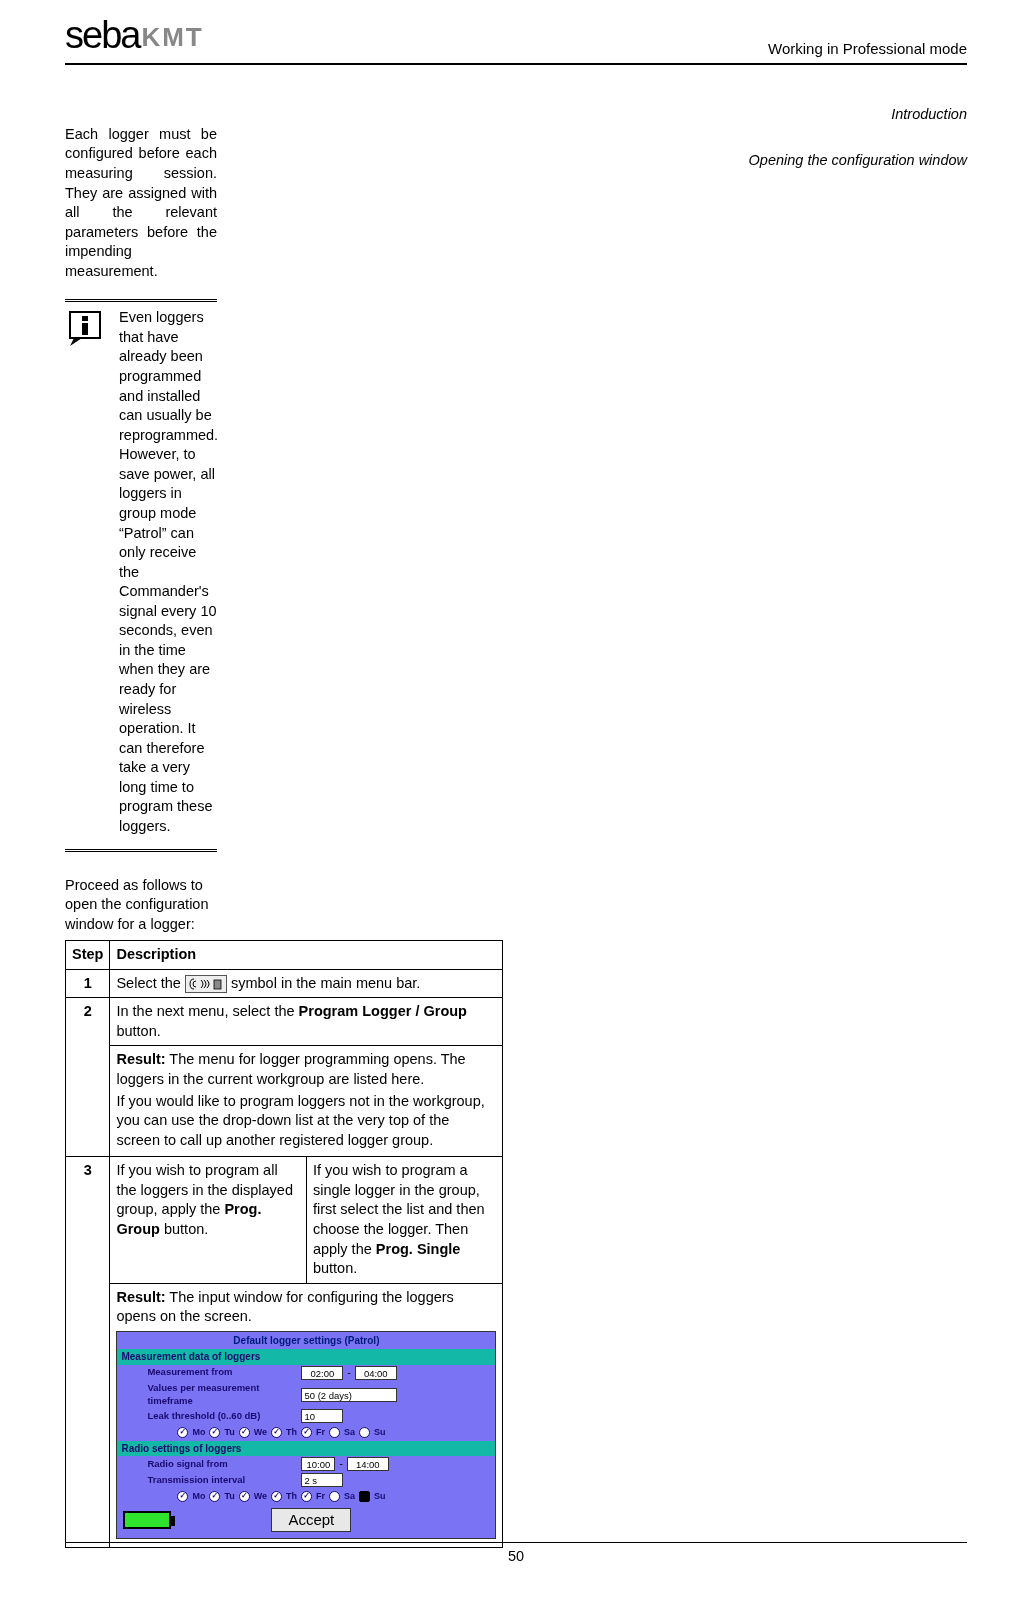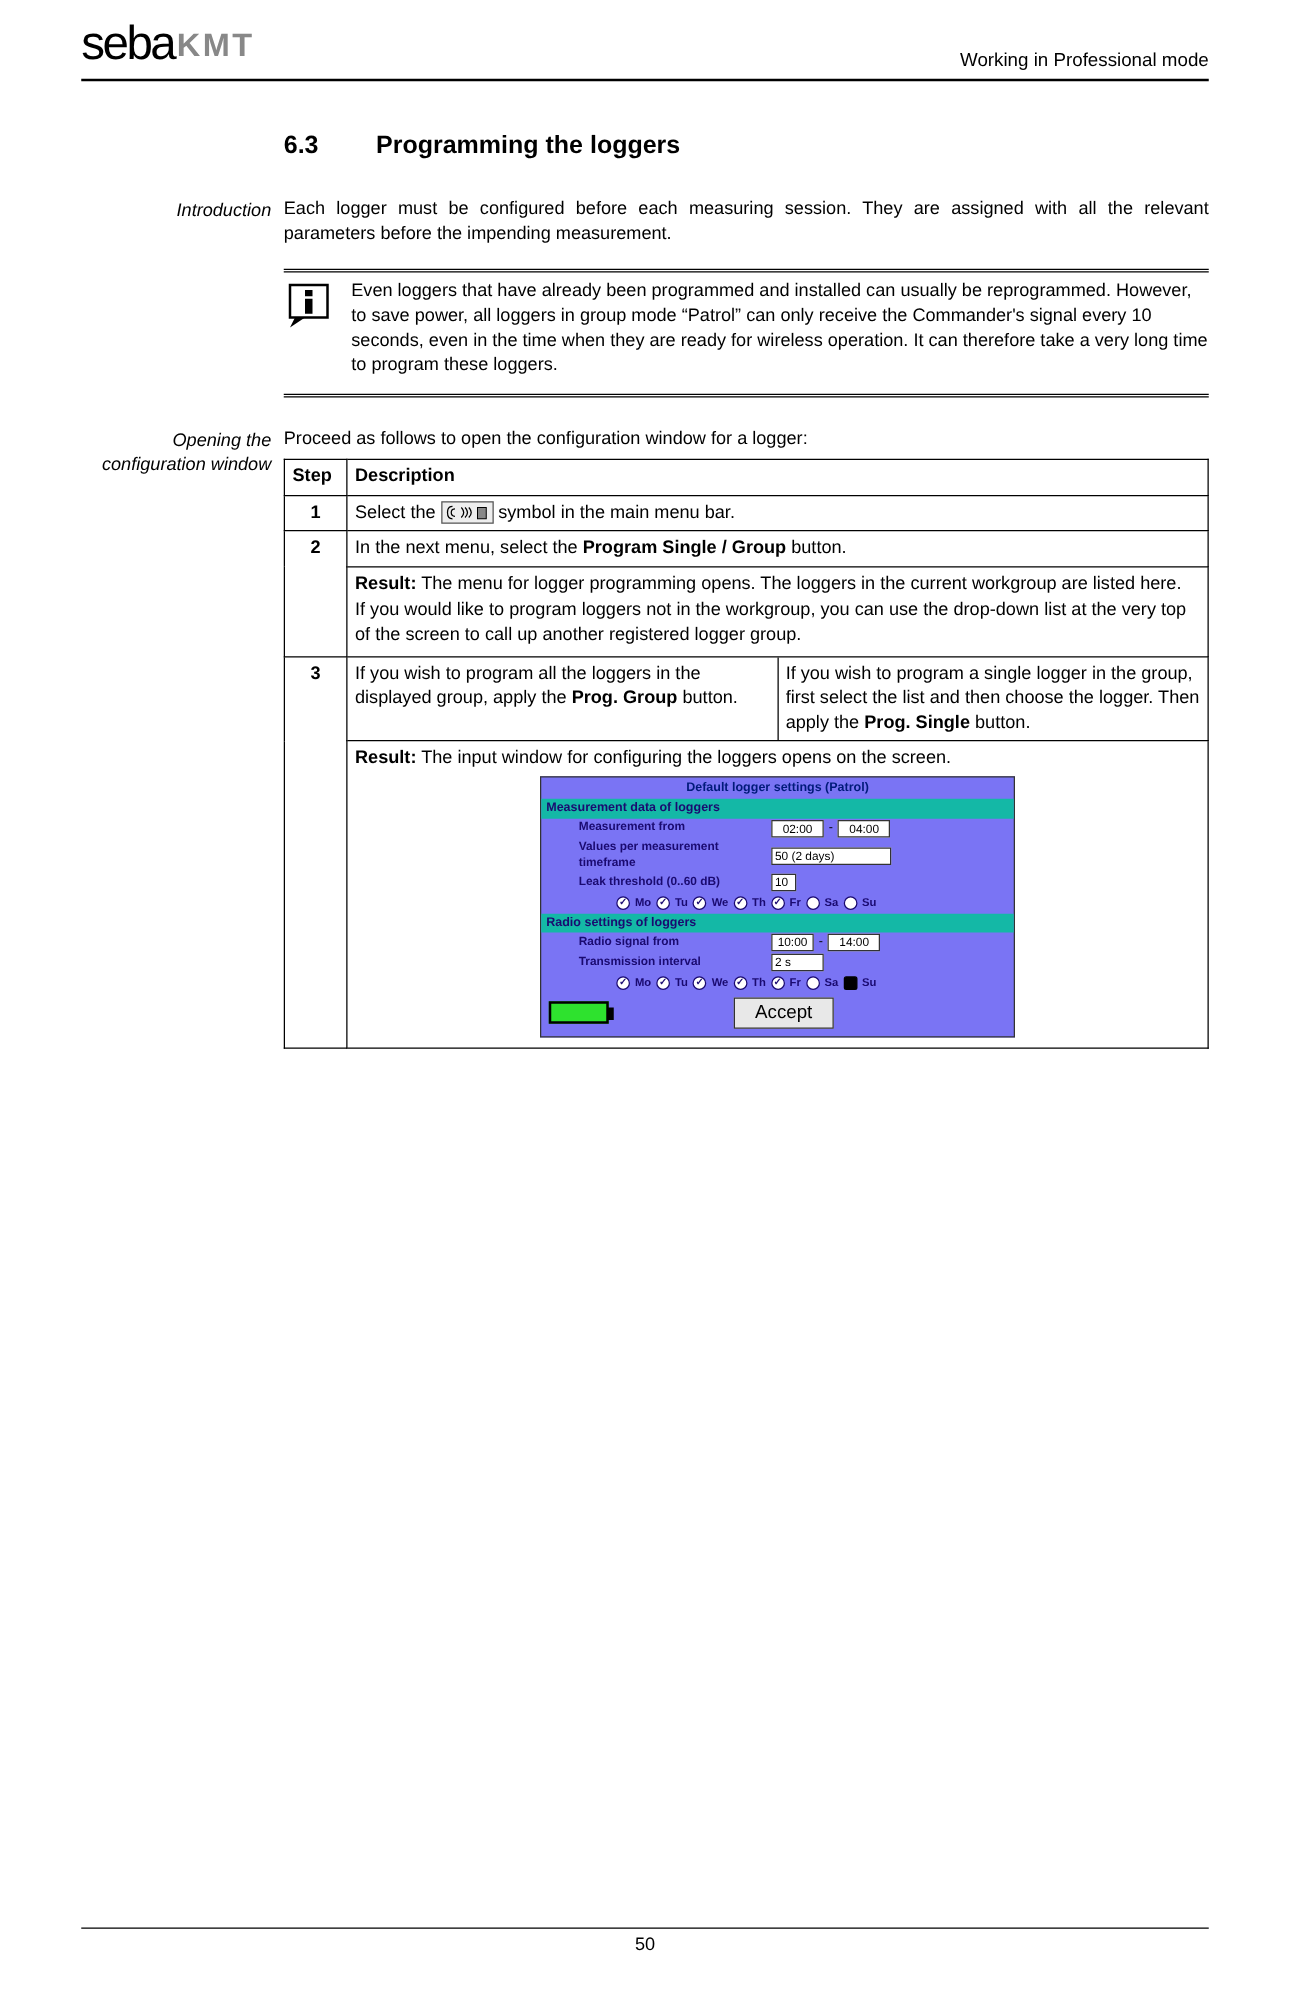--- a/index.html
+++ b/index.html
@@ -221,24 +221,20 @@
     <div class="logo">
       <span class="logo-seba">seba</span>
       <span class="logo-kmt">KMT</span>
     </div>
     <div class="header-title">Working in Professional mode</div>
   </div>
 
   <div class="content-grid">
 
     <div></div>
-    <div class="section-heading">
-      <span>6.3</span>
-      <span>Programming the loggers</span>
-    </div>
 
     <div class="margin-label">Introduction</div>
     <div>
       <p class="body-text">Each logger must be configured before each measuring session. They are assigned with all the relevant parameters before the impending measurement.</p>
 
       <div class="note-box">
         <div class="note-icon">
           <svg width="38" height="38" viewBox="0 0 38 38">
             <rect x="2" y="2" width="30" height="26" fill="#fff" stroke="#000" stroke-width="2"></rect>
             <rect x="14" y="6" width="6" height="5" fill="#000"></rect>
@@ -274,21 +270,21 @@
                   <path d="M13 3 Q17 7 13 11 M16 3 Q20 7 16 11 M19 3 Q23 7 19 11" stroke="#000" fill="none" stroke-width="1"></path>
                   <rect x="26" y="3" width="7" height="9" fill="#888" stroke="#000" stroke-width="0.8"></rect>
                 </svg>
               </span>
               <span> symbol in the main menu bar.</span>
             </td>
           </tr>
           <tr>
             <td class="step-num" rowspan="2">2</td>
             <td>
-              <span>In the next menu, select the </span><b>Program Single / Group</b><span> button.</span>
+              <span>In the next menu, select the </span><b>Program Logger / Group</b><span> button.</span>
             </td>
           </tr>
           <tr>
             <td>
               <p><b>Result:</b><span> The menu for logger programming opens. The loggers in the current workgroup are listed here.</span></p>
               <p>If you would like to program loggers not in the workgroup, you can use the drop-down list at the very top of the screen to call up another registered logger group.</p>
             </td>
           </tr>
           <tr>
             <td class="step-num" rowspan="2">3</td>
@@ -315,21 +311,21 @@
                   <span class="cw-input" style="width:42px;text-align:center">02:00</span>
                   <span>-</span>
                   <span class="cw-input" style="width:42px;text-align:center">04:00</span>
                 </div>
                 <div class="cw-row">
                   <span class="lbl">Values per measurement timeframe</span>
                   <span class="cw-input" style="width:96px">50 (2 days)</span>
                 </div>
                 <div class="cw-row">
                   <span class="lbl">Leak threshold (0..60 dB)</span>
-                  <span class="cw-input" style="width:20px">10</span>
+                  <span class="cw-input" style="width:42px">10</span>
                 </div>
                 <div class="cw-days">
                   <span class="cw-check">✓</span>
                     <span>Mo</span>
                   <span class="cw-check">✓</span>
                     <span>Tu</span>
                   <span class="cw-check">✓</span>
                     <span>We</span>
                   <span class="cw-check">✓</span>
                     <span>Th</span>

